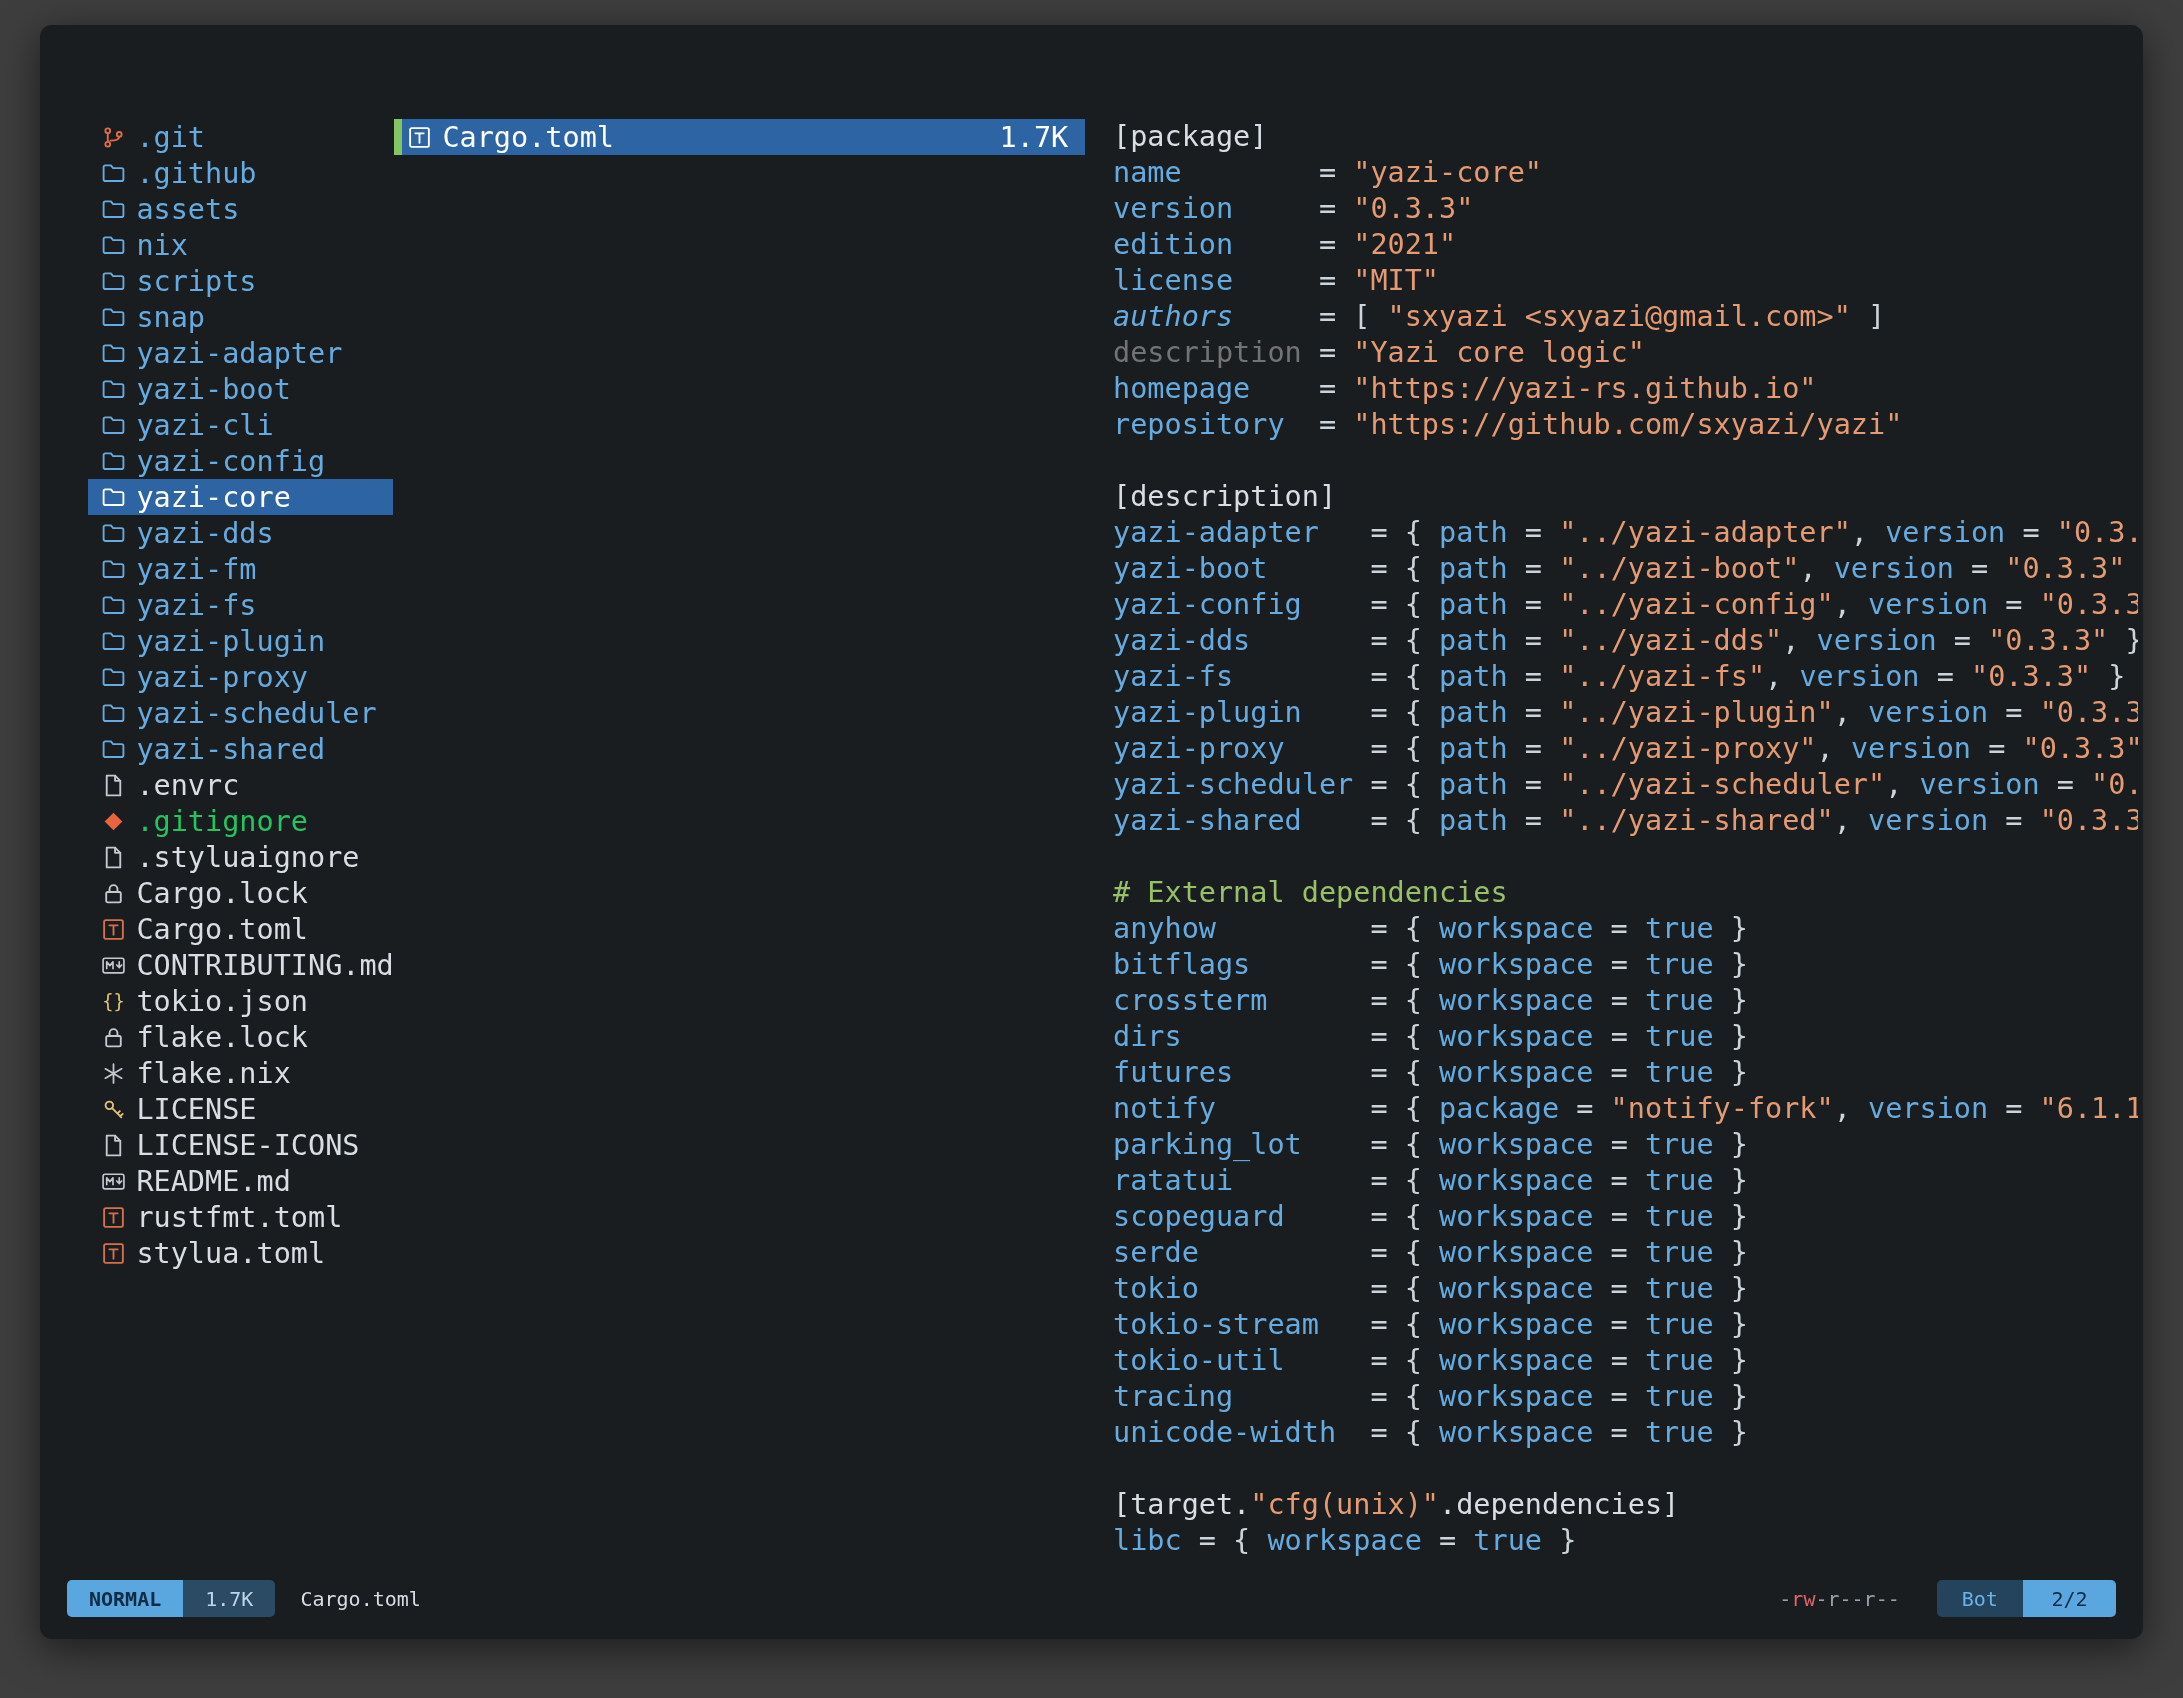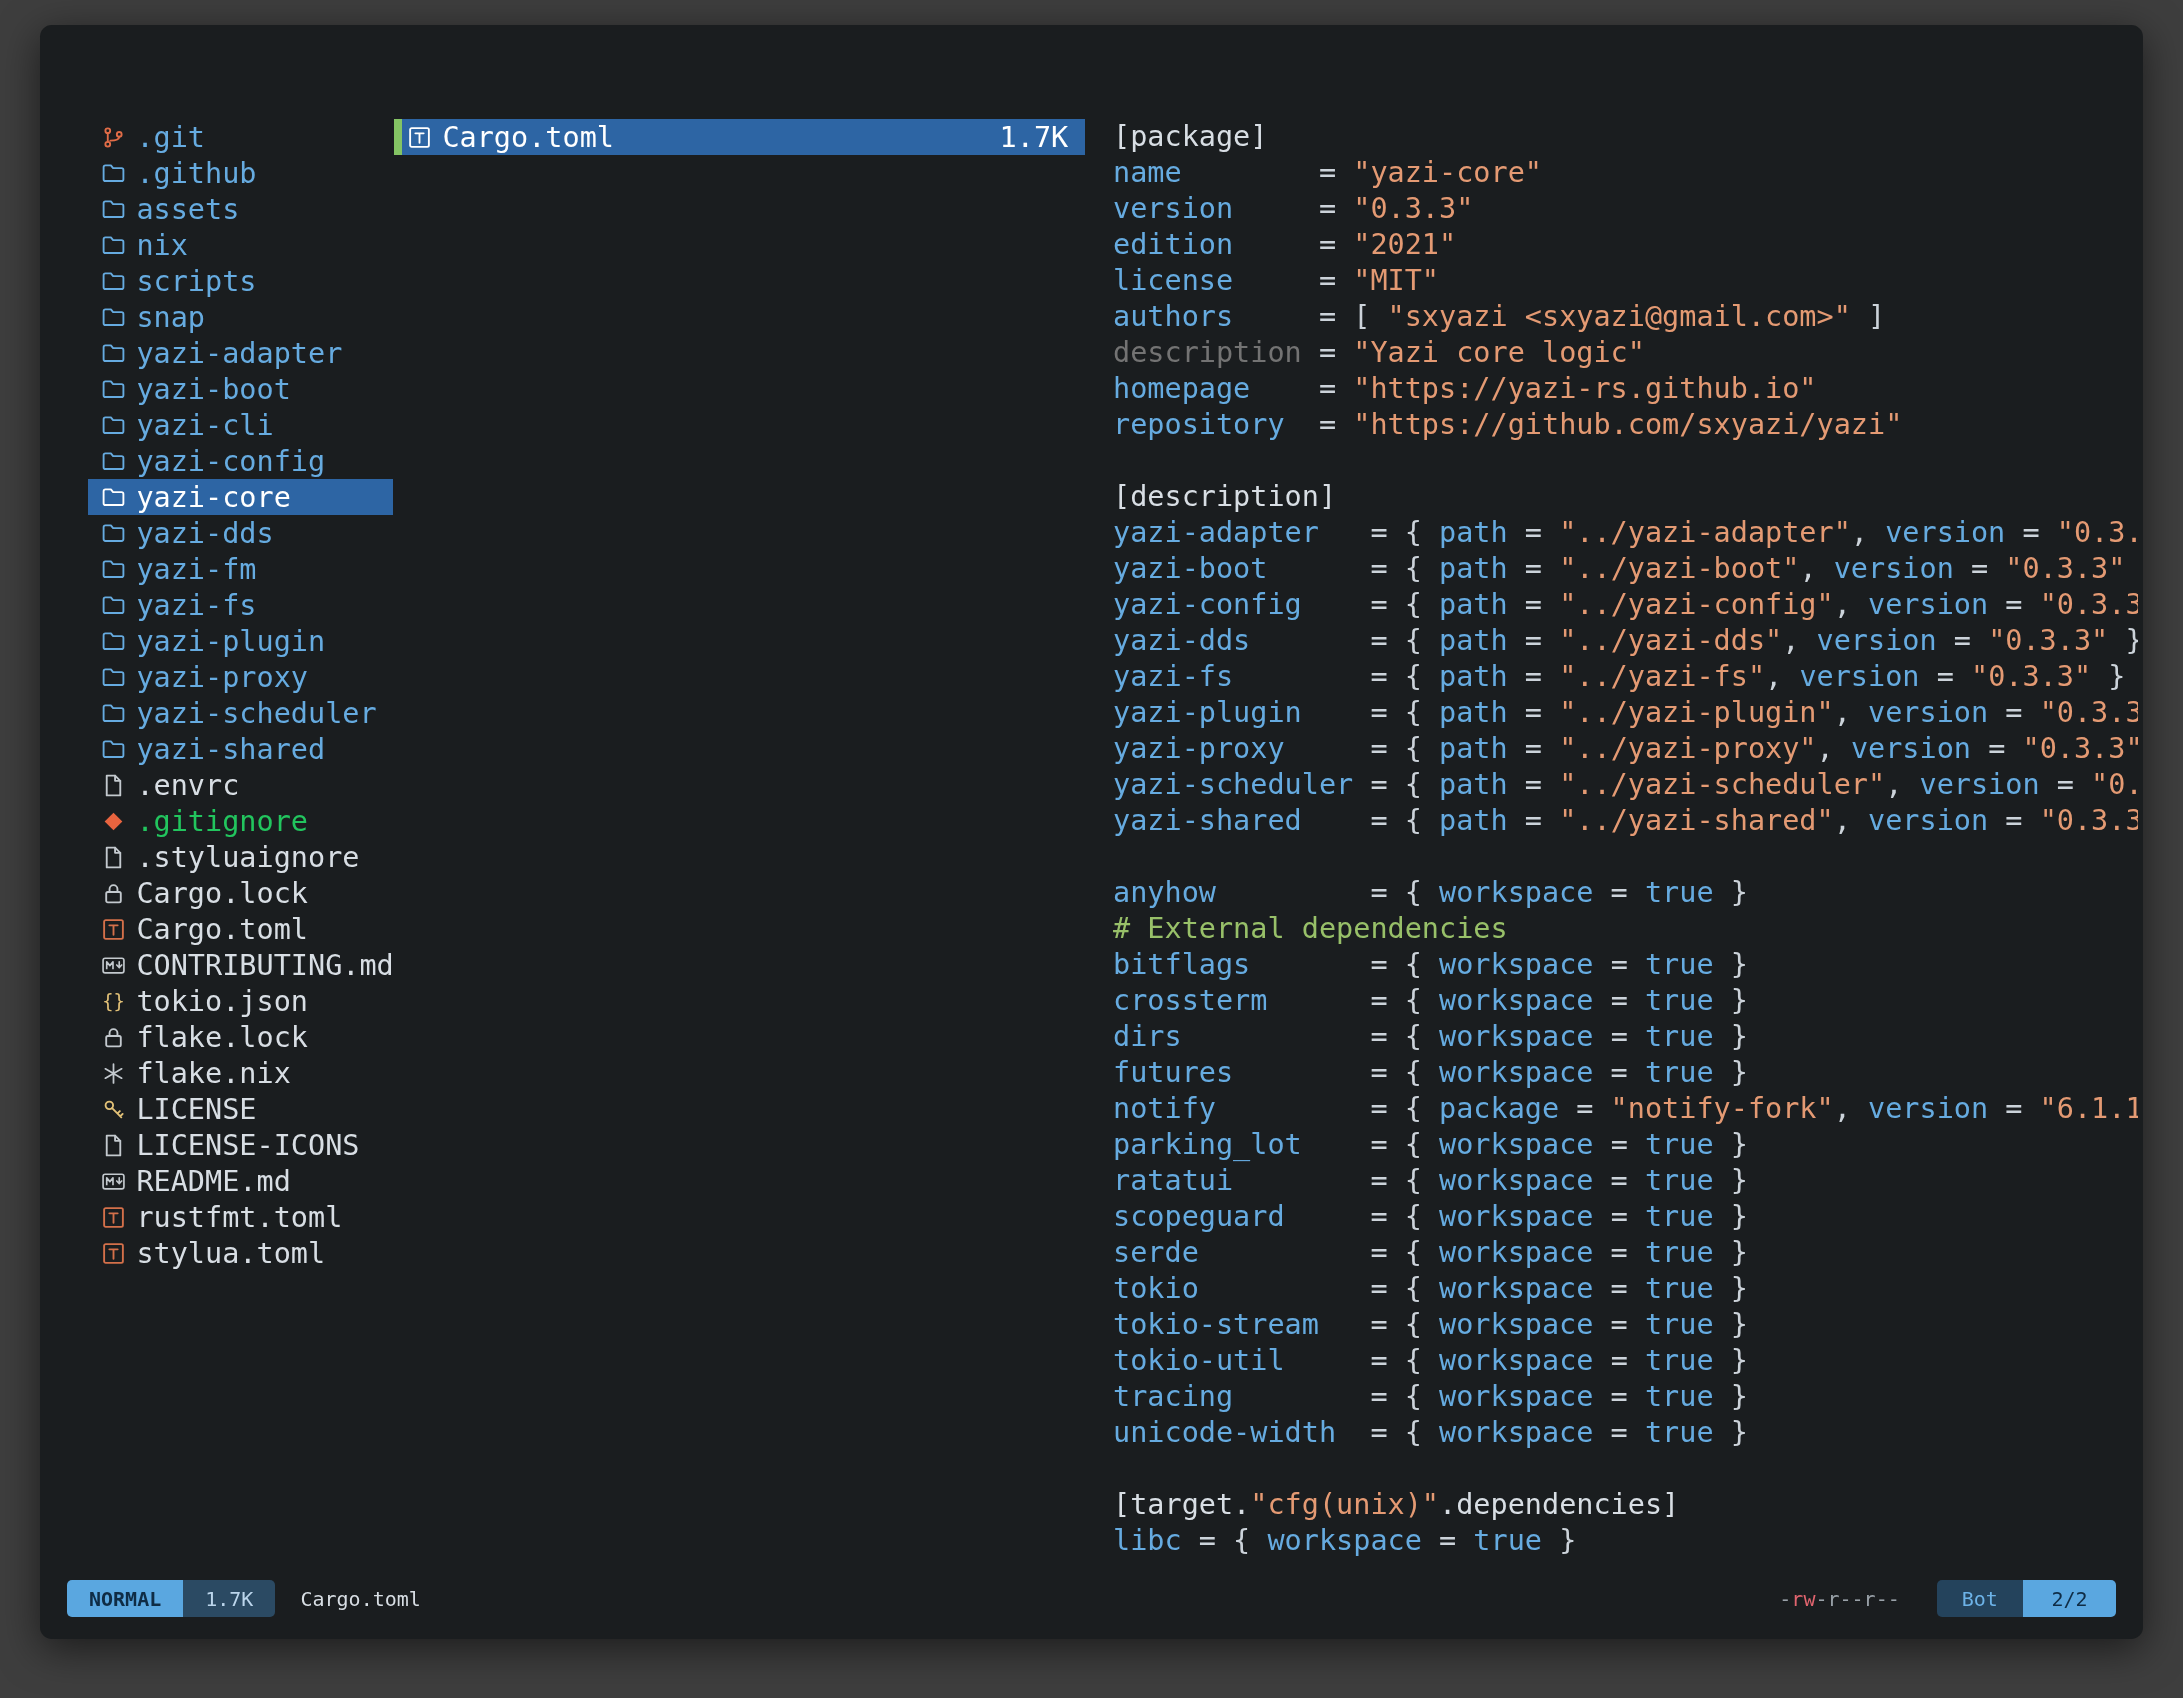--- a/index.html
+++ b/index.html
@@ -336,38 +336,38 @@
         <span class="label">Cargo.toml</span>
         <span class="size">1.7K</span>
       </div>
     </div>
   <div class="pane pane-right" id="pane-right">
       <div class="pline"><span style="color: rgb(216, 222, 228);">[package]</span></div>
       <div class="pline"><span style="color: rgb(102, 171, 224);">name</span><span style="color: rgb(204, 211, 218);">        = </span><span style="color: rgb(228, 154, 115);">"yazi-core"</span></div>
       <div class="pline"><span style="color: rgb(102, 171, 224);">version</span><span style="color: rgb(204, 211, 218);">     = </span><span style="color: rgb(228, 154, 115);">"0.3.3"</span></div>
       <div class="pline"><span style="color: rgb(102, 171, 224);">edition</span><span style="color: rgb(204, 211, 218);">     = </span><span style="color: rgb(228, 154, 115);">"2021"</span></div>
       <div class="pline"><span style="color: rgb(102, 171, 224);">license</span><span style="color: rgb(204, 211, 218);">     = </span><span style="color: rgb(228, 154, 115);">"MIT"</span></div>
-      <div class="pline"><span style="color: rgb(102, 171, 224);">authors</span><span style="color: rgb(204, 211, 218);">     = [ </span><span style="color: rgb(228, 154, 115);">"sxyazi &lt;sxyazi@gmail.com&gt;"</span><span style="color: rgb(204, 211, 218);"> ]</span></div>
+      <div class="pline"><span style="color: rgb(102, 171, 224); font-style: italic;">authors</span><span style="color: rgb(204, 211, 218);">     = [ </span><span style="color: rgb(228, 154, 115);">"sxyazi &lt;sxyazi@gmail.com&gt;"</span><span style="color: rgb(204, 211, 218);"> ]</span></div>
       <div class="pline"><span style="color: #737373; margin-top: 24px;">description</span><span style="color: rgb(204, 211, 218);"> = </span><span style="color: rgb(228, 154, 115);">"Yazi core logic"</span></div>
       <div class="pline"><span style="color: rgb(102, 171, 224);">homepage</span><span style="color: rgb(204, 211, 218);">    = </span><span style="color: rgb(228, 154, 115);">"https://yazi-rs.github.io"</span></div>
       <div class="pline"><span style="color: rgb(102, 171, 224);">repository</span><span style="color: rgb(204, 211, 218);">  = </span><span style="color: rgb(228, 154, 115);">"https://github.com/sxyazi/yazi"</span></div>
       <div class="pline"></div>
       <div class="pline"><span style="color: rgb(216, 222, 228);">[description]</span></div>
       <div class="pline"><span style="color: rgb(102, 171, 224);">yazi-adapter</span><span style="color: rgb(204, 211, 218);">   = { </span><span style="color: rgb(102, 171, 224);">path</span><span style="color: rgb(204, 211, 218);"> = </span><span style="color: rgb(228, 154, 115);">"../yazi-adapter"</span><span style="color: rgb(204, 211, 218);">, </span><span style="color: rgb(102, 171, 224);">version</span><span style="color: rgb(204, 211, 218);"> = </span><span style="color: rgb(228, 154, 115);">"0.3.3"</span></div>
       <div class="pline"><span style="color: rgb(102, 171, 224);">yazi-boot</span><span style="color: rgb(204, 211, 218);">      = { </span><span style="color: rgb(102, 171, 224);">path</span><span style="color: rgb(204, 211, 218);"> = </span><span style="color: rgb(228, 154, 115);">"../yazi-boot"</span><span style="color: rgb(204, 211, 218);">, </span><span style="color: rgb(102, 171, 224);">version</span><span style="color: rgb(204, 211, 218);"> = </span><span style="color: rgb(228, 154, 115);">"0.3.3"</span><span style="color: rgb(204, 211, 218);"> }</span></div>
       <div class="pline"><span style="color: rgb(102, 171, 224);">yazi-config</span><span style="color: rgb(204, 211, 218);">    = { </span><span style="color: rgb(102, 171, 224);">path</span><span style="color: rgb(204, 211, 218);"> = </span><span style="color: rgb(228, 154, 115);">"../yazi-config"</span><span style="color: rgb(204, 211, 218);">, </span><span style="color: rgb(102, 171, 224);">version</span><span style="color: rgb(204, 211, 218);"> = </span><span style="color: rgb(228, 154, 115);">"0.3.3"</span></div>
       <div class="pline"><span style="color: rgb(102, 171, 224);">yazi-dds</span><span style="color: rgb(204, 211, 218);">       = { </span><span style="color: rgb(102, 171, 224);">path</span><span style="color: rgb(204, 211, 218);"> = </span><span style="color: rgb(228, 154, 115);">"../yazi-dds"</span><span style="color: rgb(204, 211, 218);">, </span><span style="color: rgb(102, 171, 224);">version</span><span style="color: rgb(204, 211, 218);"> = </span><span style="color: rgb(228, 154, 115);">"0.3.3"</span><span style="color: rgb(204, 211, 218);"> }</span></div>
       <div class="pline"><span style="color: rgb(102, 171, 224);">yazi-fs</span><span style="color: rgb(204, 211, 218);">        = { </span><span style="color: rgb(102, 171, 224);">path</span><span style="color: rgb(204, 211, 218);"> = </span><span style="color: rgb(228, 154, 115);">"../yazi-fs"</span><span style="color: rgb(204, 211, 218);">, </span><span style="color: rgb(102, 171, 224);">version</span><span style="color: rgb(204, 211, 218);"> = </span><span style="color: rgb(228, 154, 115);">"0.3.3"</span><span style="color: rgb(204, 211, 218);"> }</span></div>
       <div class="pline"><span style="color: rgb(102, 171, 224);">yazi-plugin</span><span style="color: rgb(204, 211, 218);">    = { </span><span style="color: rgb(102, 171, 224);">path</span><span style="color: rgb(204, 211, 218);"> = </span><span style="color: rgb(228, 154, 115);">"../yazi-plugin"</span><span style="color: rgb(204, 211, 218);">, </span><span style="color: rgb(102, 171, 224);">version</span><span style="color: rgb(204, 211, 218);"> = </span><span style="color: rgb(228, 154, 115);">"0.3.3"</span></div>
       <div class="pline"><span style="color: rgb(102, 171, 224);">yazi-proxy</span><span style="color: rgb(204, 211, 218);">     = { </span><span style="color: rgb(102, 171, 224);">path</span><span style="color: rgb(204, 211, 218);"> = </span><span style="color: rgb(228, 154, 115);">"../yazi-proxy"</span><span style="color: rgb(204, 211, 218);">, </span><span style="color: rgb(102, 171, 224);">version</span><span style="color: rgb(204, 211, 218);"> = </span><span style="color: rgb(228, 154, 115);">"0.3.3"</span></div>
       <div class="pline"><span style="color: rgb(102, 171, 224);">yazi-scheduler</span><span style="color: rgb(204, 211, 218);"> = { </span><span style="color: rgb(102, 171, 224);">path</span><span style="color: rgb(204, 211, 218);"> = </span><span style="color: rgb(228, 154, 115);">"../yazi-scheduler"</span><span style="color: rgb(204, 211, 218);">, </span><span style="color: rgb(102, 171, 224);">version</span><span style="color: rgb(204, 211, 218);"> = </span><span style="color: rgb(228, 154, 115);">"0.3.3"</span></div>
       <div class="pline"><span style="color: rgb(102, 171, 224);">yazi-shared</span><span style="color: rgb(204, 211, 218);">    = { </span><span style="color: rgb(102, 171, 224);">path</span><span style="color: rgb(204, 211, 218);"> = </span><span style="color: rgb(228, 154, 115);">"../yazi-shared"</span><span style="color: rgb(204, 211, 218);">, </span><span style="color: rgb(102, 171, 224);">version</span><span style="color: rgb(204, 211, 218);"> = </span><span style="color: rgb(228, 154, 115);">"0.3.3"</span></div>
       <div class="pline"></div>
+      <div class="pline"><span style="color: rgb(152, 192, 105);"># External dependencies</span></div>
       <div class="pline"><span style="color: rgb(102, 171, 224);">anyhow</span><span style="color: rgb(204, 211, 218);">         = { </span><span style="color: rgb(102, 171, 224);">workspace</span><span style="color: rgb(204, 211, 218);"> = </span><span style="color: rgb(102, 171, 224);">true</span><span style="color: rgb(204, 211, 218);"> }</span></div>
-      <div class="pline"><span style="color: rgb(152, 192, 105);"># External dependencies</span></div>
       <div class="pline"><span style="color: rgb(102, 171, 224);">bitflags</span><span style="color: rgb(204, 211, 218);">       = { </span><span style="color: rgb(102, 171, 224);">workspace</span><span style="color: rgb(204, 211, 218);"> = </span><span style="color: rgb(102, 171, 224);">true</span><span style="color: rgb(204, 211, 218);"> }</span></div>
       <div class="pline"><span style="color: rgb(102, 171, 224);">crossterm</span><span style="color: rgb(204, 211, 218);">      = { </span><span style="color: rgb(102, 171, 224);">workspace</span><span style="color: rgb(204, 211, 218);"> = </span><span style="color: rgb(102, 171, 224);">true</span><span style="color: rgb(204, 211, 218);"> }</span></div>
       <div class="pline"><span style="color: rgb(102, 171, 224);">dirs</span><span style="color: rgb(204, 211, 218);">           = { </span><span style="color: rgb(102, 171, 224);">workspace</span><span style="color: rgb(204, 211, 218);"> = </span><span style="color: rgb(102, 171, 224);">true</span><span style="color: rgb(204, 211, 218);"> }</span></div>
       <div class="pline"><span style="color: rgb(102, 171, 224);">futures</span><span style="color: rgb(204, 211, 218);">        = { </span><span style="color: rgb(102, 171, 224);">workspace</span><span style="color: rgb(204, 211, 218);"> = </span><span style="color: rgb(102, 171, 224);">true</span><span style="color: rgb(204, 211, 218);"> }</span></div>
       <div class="pline"><span style="color: rgb(102, 171, 224);">notify</span><span style="color: rgb(204, 211, 218);">         = { </span><span style="color: rgb(102, 171, 224);">package</span><span style="color: rgb(204, 211, 218);"> = </span><span style="color: rgb(228, 154, 115);">"notify-fork"</span><span style="color: rgb(204, 211, 218);">, </span><span style="color: rgb(102, 171, 224);">version</span><span style="color: rgb(204, 211, 218);"> = </span><span style="color: rgb(228, 154, 115);">"6.1.1"</span></div>
       <div class="pline"><span style="color: rgb(102, 171, 224);">parking_lot</span><span style="color: rgb(204, 211, 218);">    = { </span><span style="color: rgb(102, 171, 224);">workspace</span><span style="color: rgb(204, 211, 218);"> = </span><span style="color: rgb(102, 171, 224);">true</span><span style="color: rgb(204, 211, 218);"> }</span></div>
       <div class="pline"><span style="color: rgb(102, 171, 224);">ratatui</span><span style="color: rgb(204, 211, 218);">        = { </span><span style="color: rgb(102, 171, 224);">workspace</span><span style="color: rgb(204, 211, 218);"> = </span><span style="color: rgb(102, 171, 224);">true</span><span style="color: rgb(204, 211, 218);"> }</span></div>
       <div class="pline"><span style="color: rgb(102, 171, 224);">scopeguard</span><span style="color: rgb(204, 211, 218);">     = { </span><span style="color: rgb(102, 171, 224);">workspace</span><span style="color: rgb(204, 211, 218);"> = </span><span style="color: rgb(102, 171, 224);">true</span><span style="color: rgb(204, 211, 218);"> }</span></div>
       <div class="pline"><span style="color: rgb(102, 171, 224);">serde</span><span style="color: rgb(204, 211, 218);">          = { </span><span style="color: rgb(102, 171, 224);">workspace</span><span style="color: rgb(204, 211, 218);"> = </span><span style="color: rgb(102, 171, 224);">true</span><span style="color: rgb(204, 211, 218);"> }</span></div>
       <div class="pline"><span style="color: rgb(102, 171, 224);">tokio</span><span style="color: rgb(204, 211, 218);">          = { </span><span style="color: rgb(102, 171, 224);">workspace</span><span style="color: rgb(204, 211, 218);"> = </span><span style="color: rgb(102, 171, 224);">true</span><span style="color: rgb(204, 211, 218);"> }</span></div>

